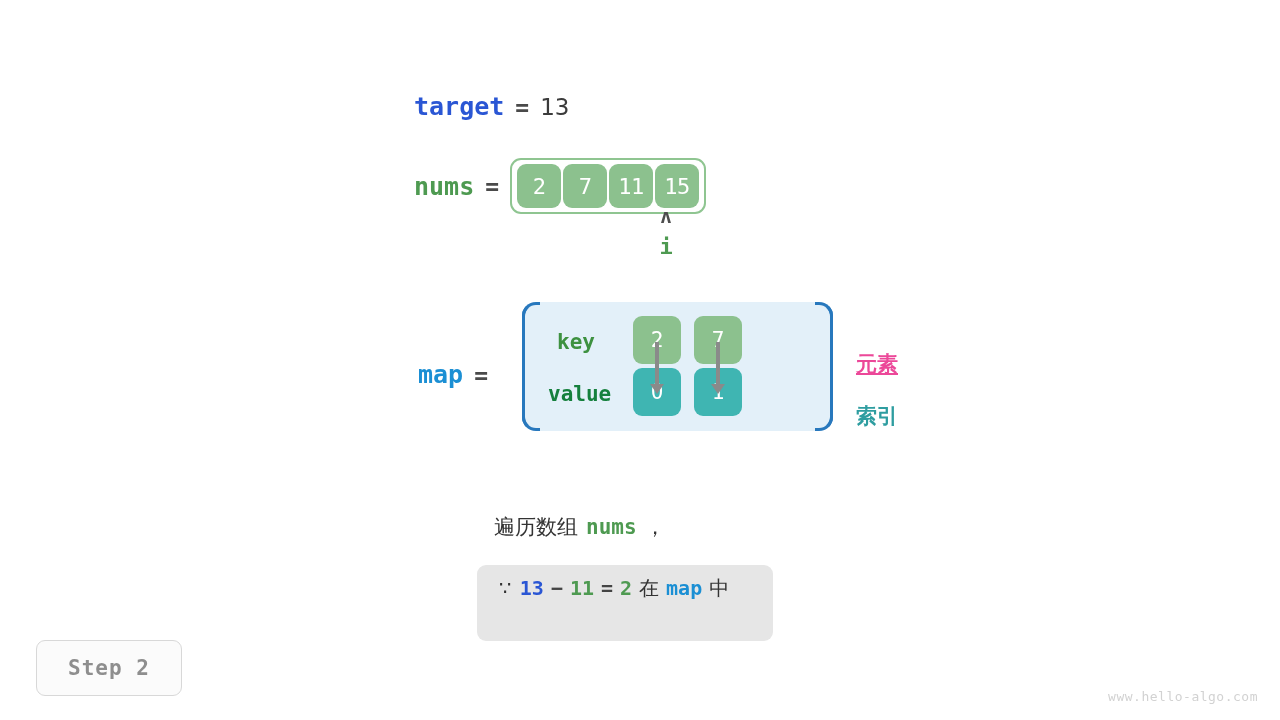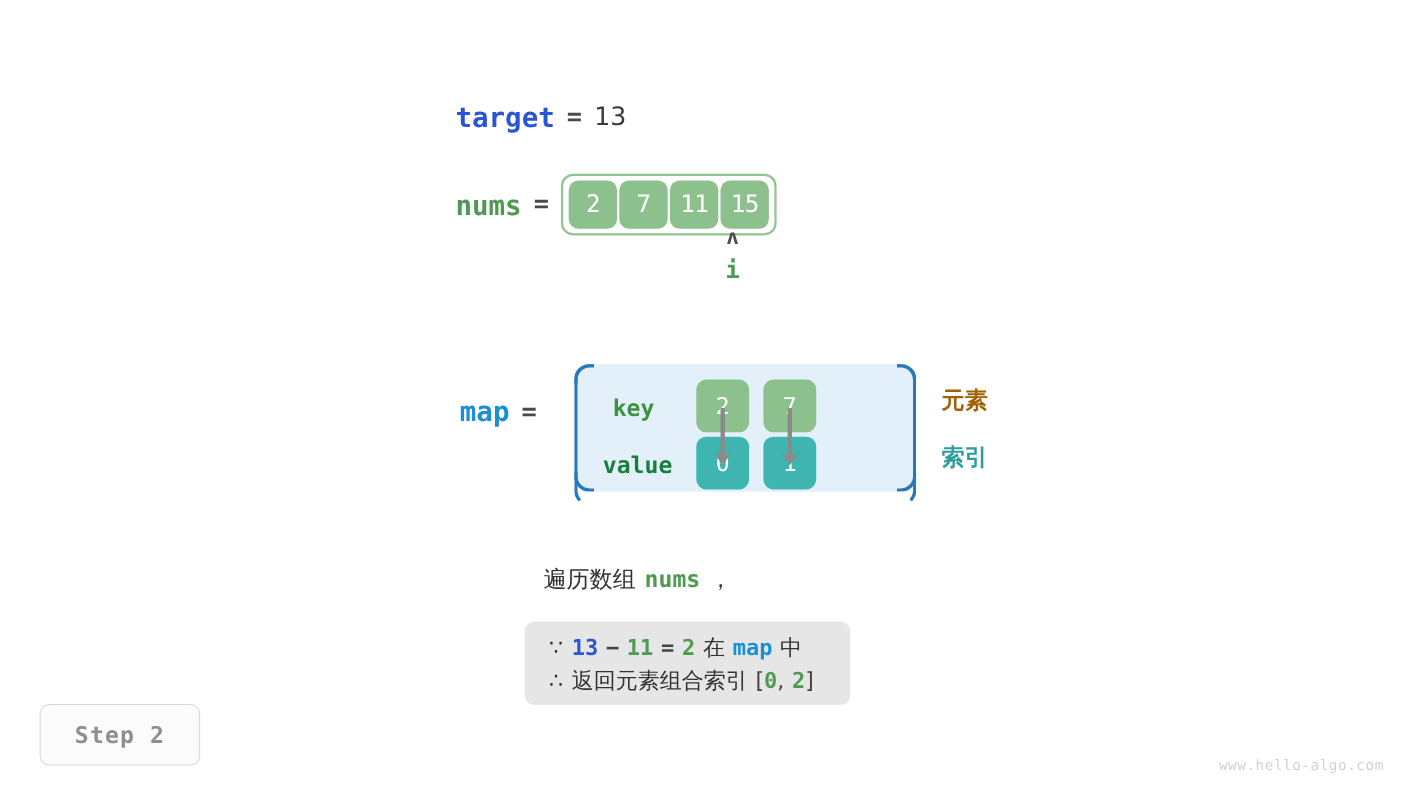--- a/index.html
+++ b/index.html
@@ -133,23 +133,23 @@
   #map-row .eq {
     font-size: 23px;
     font-weight: bold;
     color: #4a4a4a;
   }
 
   
   #map-box {
     position: absolute;
     left: 522px;
-    top: 331px;
+    top: 302px;
     width: 311px;
-    height: 116px;
+    height: 129px;
   }
   #map-box .bracket-fill {
     position: absolute;
     inset: 0;
     background: #e3f0f9;
     border-radius: 14px;
   }
   #map-box .bracket-left,
   #map-box .bracket-right {
     position: absolute;
@@ -242,21 +242,21 @@
     left: 856px;
     top: 338px;
   }
   #side-labels .side-label {
     font-family: "DejaVu Sans", "Liberation Sans", sans-serif;
     font-size: 21px;
     font-weight: bold;
     line-height: 52px;
     white-space: nowrap;
   }
-  #side-labels .side-label.element { color: #a16207; }
+  #side-labels .side-label.element { color: #ec4899; text-decoration: underline; }
   #side-labels .side-label.index   { color: #2e9da0; }
 
   
   #caption-line {
     position: absolute;
     left: 494px;
     top: 513px;
     font-size: 21px;
     color: #333333;
     white-space: nowrap;
@@ -396,23 +396,20 @@
   </div>
 
   <div id="caption-line">
     <span class="cn">遍历数组</span><span class="code-green">nums</span><span class="comma">，</span>
   </div>
 
   <div id="reason-box">
     <div class="reason-line">
       <span class="sym">∵</span><span class="m blue">13</span><span class="sp"></span><span class="m gray">−</span><span class="sp"></span><span class="m green">11</span><span class="sp"></span><span class="m gray">=</span><span class="sp"></span><span class="m green">2</span><span class="sp"></span><span class="cn">在</span><span class="sp"></span><span class="m lblue">map</span><span class="sp"></span><span class="cn">中</span>
     </div>
-    <div class="reason-line">
-      <span class="sym">∴</span><span class="cn">返回元素组合索引</span><span class="sp"></span><span class="cn gray">[</span><span class="m green">0</span><span class="cn gray">,</span><span class="sp"></span><span class="m green">2</span><span class="cn gray">]</span>
-    </div>
   </div>
 
   <div id="step-badge">
     <span class="step-text mono">Step 2</span>
   </div>
 
   <div id="watermark" class="mono">www.hello-algo.com</div>
 
 </div>
 

